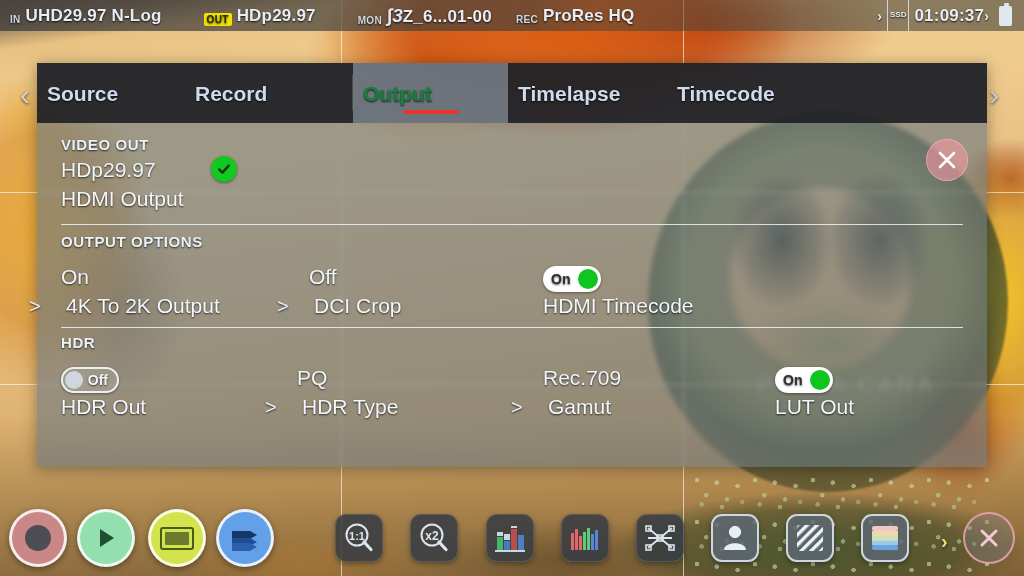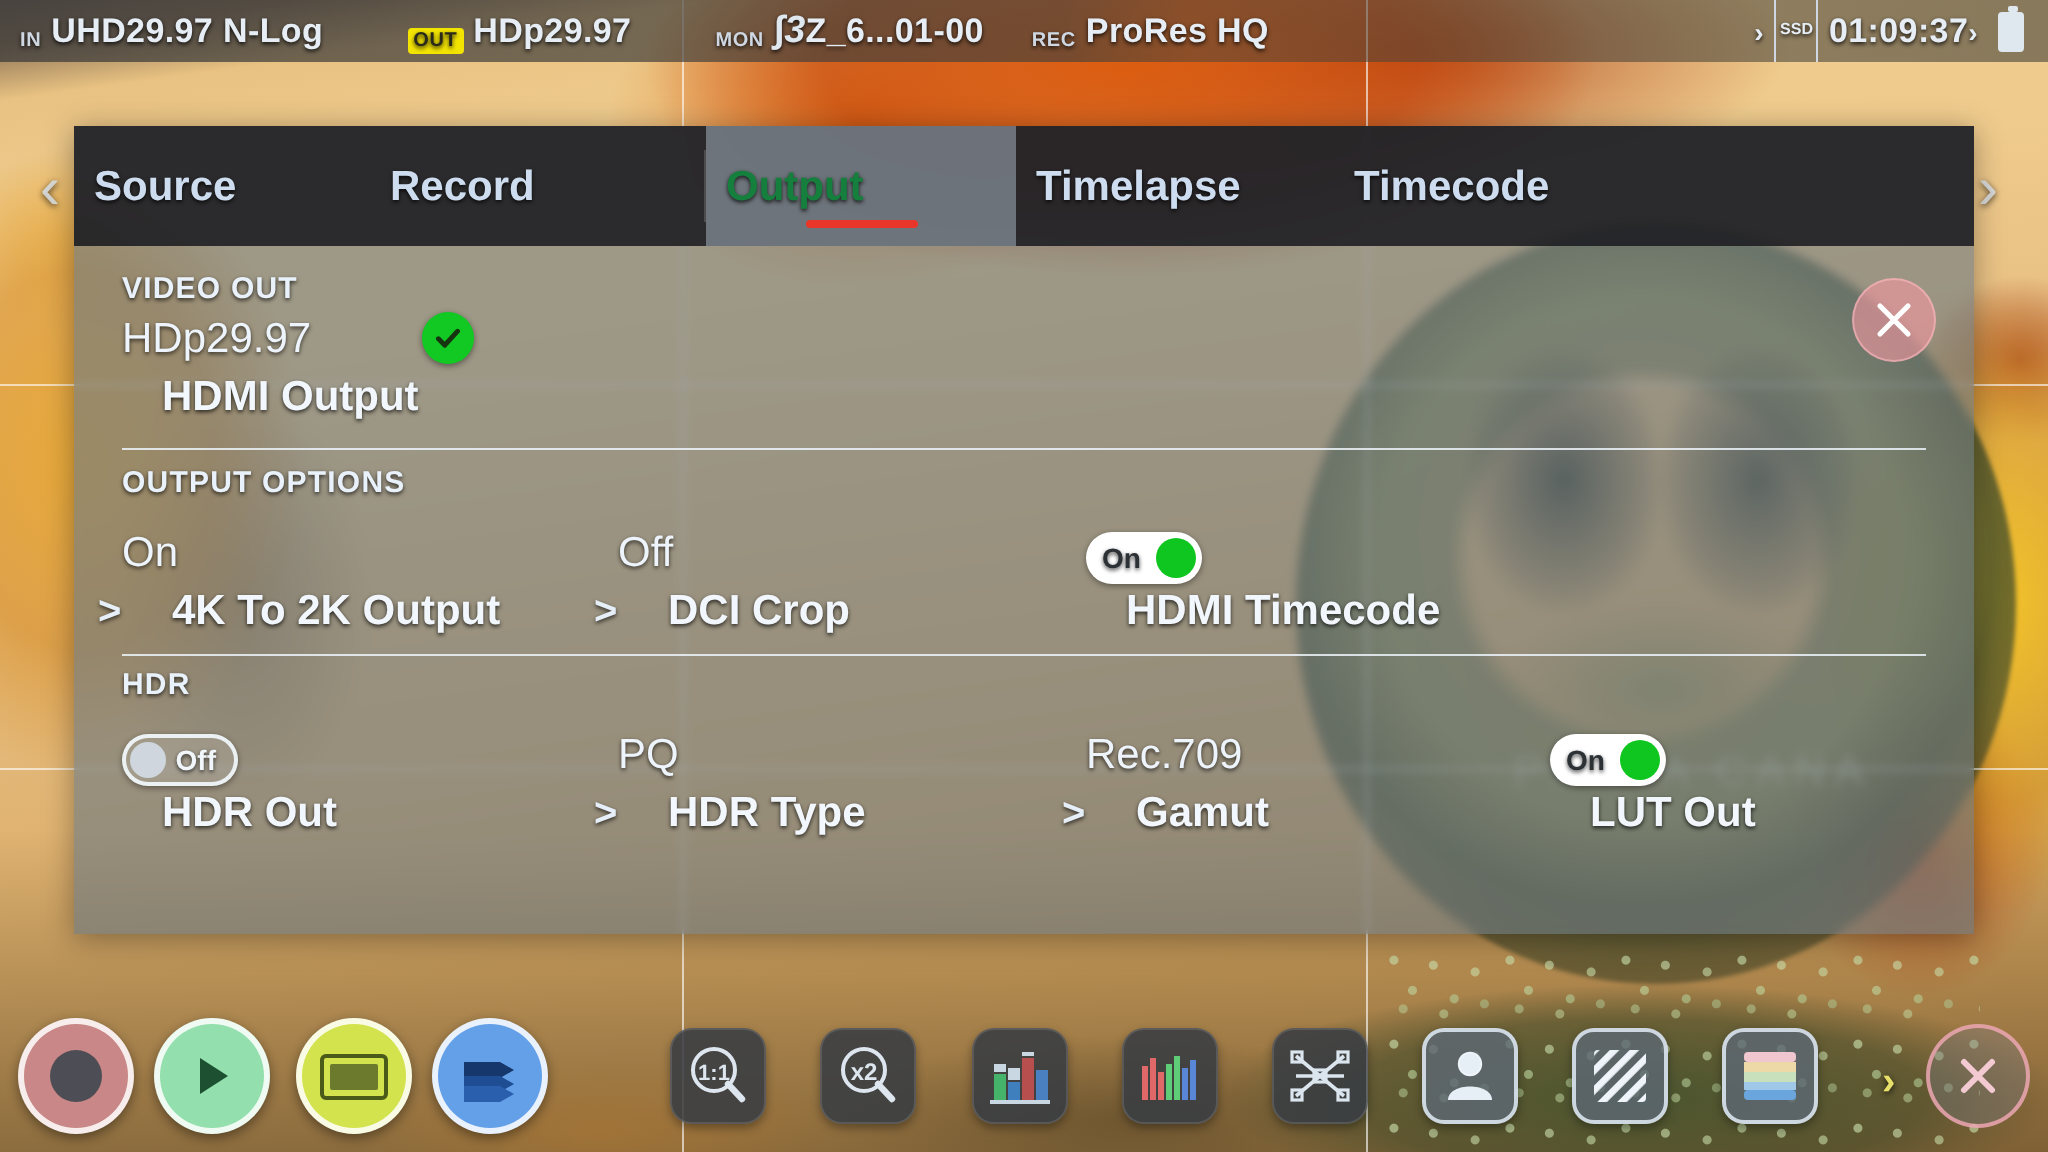--- a/index.html
+++ b/index.html
@@ -192,23 +192,23 @@
   .cell {
     position: absolute; top: 0;
     display: flex; flex-direction: column; justify-content: flex-start;
   }
   .cell .value {
     color: #eef4fb; font-size: 21px; font-weight: 400;
     text-shadow: 0 1px 2px rgba(0,0,0,.7);
     height: 34px; display: flex; align-items: center;
   }
   .cell .label {
-    color: #f2f7fd; font-size: 21px; font-weight: 700;
+    color: #f2f7fd; font-size: 21px; font-weight: 400;
     text-shadow: 0 1px 2px rgba(0,0,0,.75);
-    display: flex; align-items: center; white-space: nowrap; margin-left: 20px;
+    display: flex; align-items: center; white-space: nowrap;
   }
   .chev {
     color: #e6eef8; font-size: 20px; margin-right: 9px;
     position: relative; left: -16px; margin-left: -16px; width: 12px;
     text-shadow: 0 1px 2px rgba(0,0,0,.7);
   }
 
   
   .check-badge {
     width: 26px; height: 26px; border-radius: 50%;
@@ -436,21 +436,21 @@
       <div class="row" style="height:80px;">
         <div class="cell" style="left:0; top:10px;">
           <div class="value" style="padding-top:4px;">
             <span class="toggle off">
               <span class="t-txt">Off</span>
               <span class="knob"></span>
             </span>
           </div>
           <div class="label">HDR Out</div>
         </div>
-        <div class="cell" style="left:248px; top:10px;justify-content:space-between;">
+        <div class="cell" style="left:236px; top:10px;justify-content:space-between;">
           <div class="value">PQ</div>
           <div class="label">
             <span class="chev">&gt;</span>
             <span>HDR Type</span>
           </div>
         </div>
         <div class="cell" style="left:482px; top:10px;">
           <div class="value">Rec.709</div>
           <div class="label">
             <span class="chev">&gt;</span>

